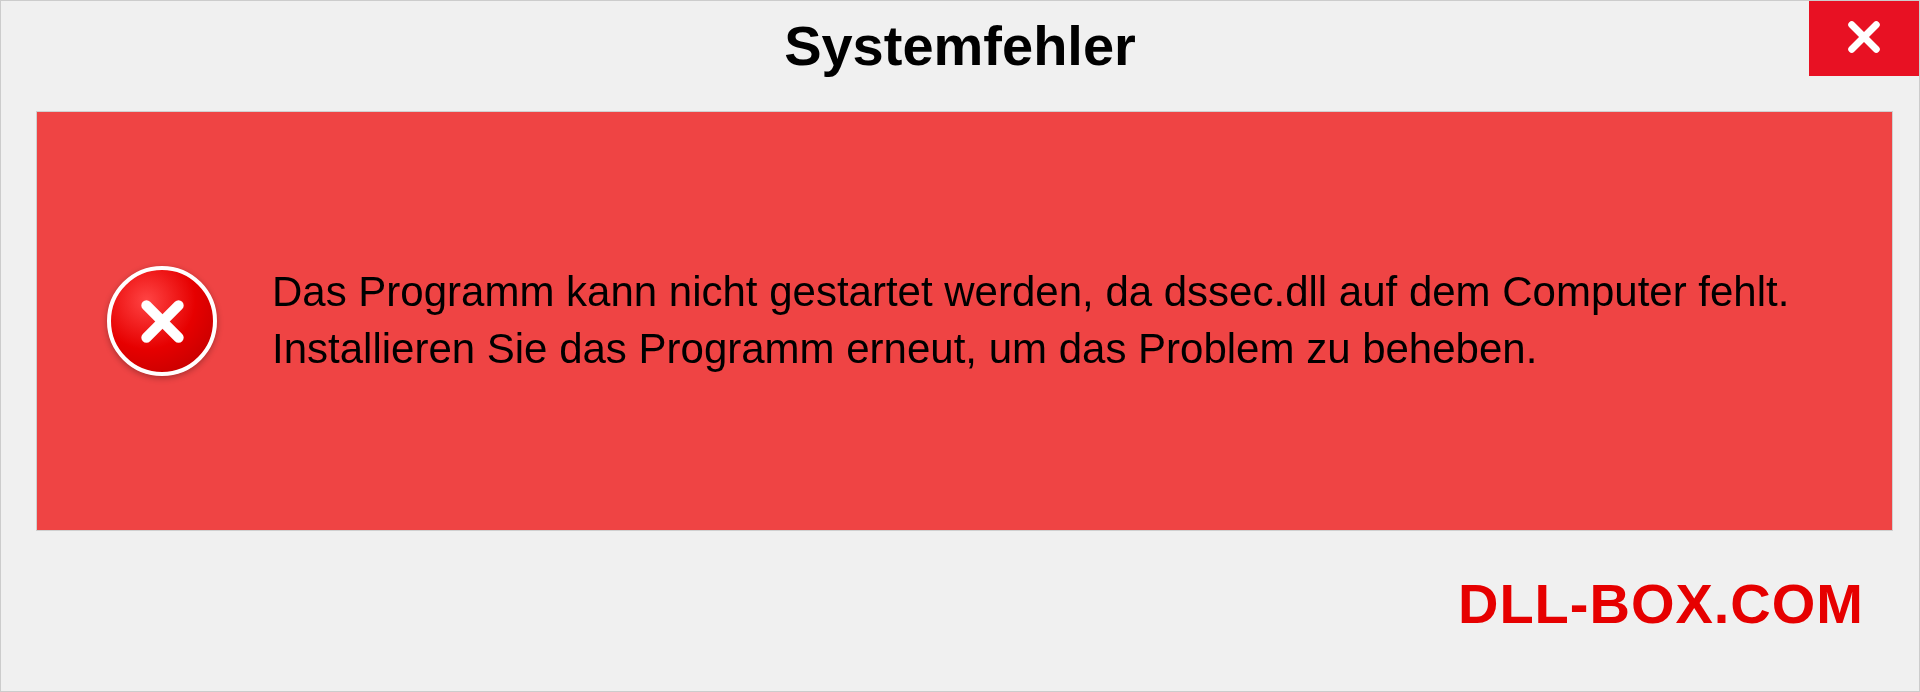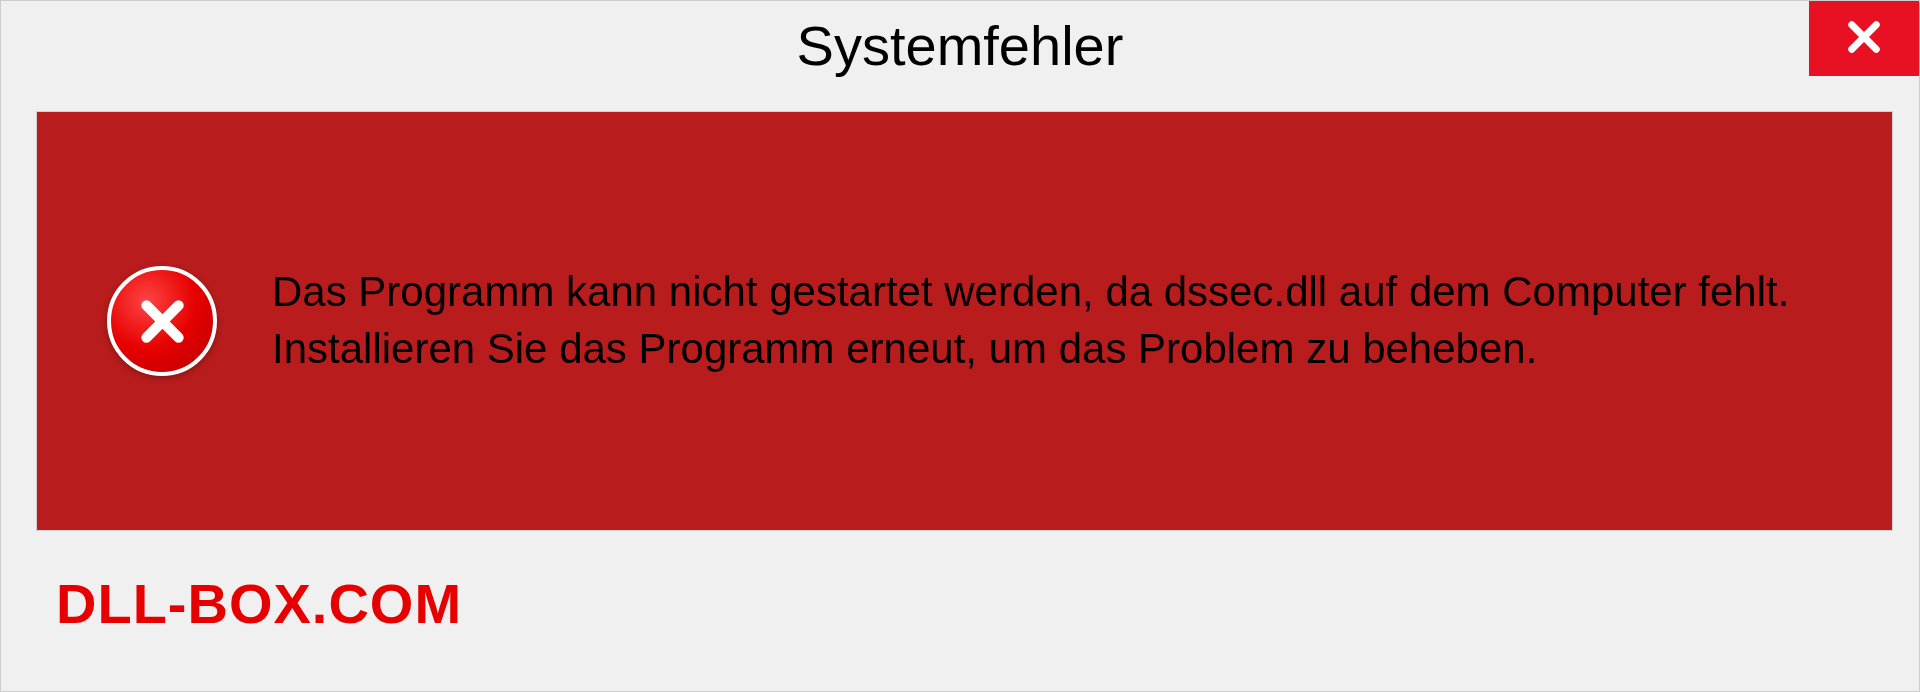--- a/index.html
+++ b/index.html
@@ -25,42 +25,42 @@
     .titlebar {
       display: flex;
       align-items: flex-start;
       justify-content: center;
       position: relative;
       height: 90px;
       padding-top: 12px;
     }
     .title-text {
       font-size: 56px;
-      font-weight: 400;
+      font-weight: 700;
       color: #000;
     }
     .close-btn {
       position: absolute;
       top: 0;
       right: 0;
       width: 110px;
       height: 75px;
       background: #e81123;
       display: flex;
       align-items: center;
       justify-content: center;
       cursor: pointer;
     }
     .close-btn svg {
       width: 42px;
       height: 42px;
     }
     .content-area {
       margin: 20px 26px 30px 35px;
-      background: #b91c1c;
+      background: #ef4444;
       border: 1px solid #d0d0d0;
       flex: 1;
       display: flex;
       align-items: center;
       padding: 50px 70px;
       gap: 55px;
     }
     .error-icon {
       width: 110px;
       height: 110px;
@@ -83,21 +83,21 @@
     }
     .message-text {
       font-size: 42px;
       line-height: 1.35;
       color: #000;
       font-weight: 400;
     }
     .footer {
       display: flex;
       align-items: center;
-      justify-content: flex-start;
+      justify-content: flex-end;
       padding: 0 55px 45px 55px;
       height: 130px;
     }
     .watermark {
       font-size: 56px;
       font-weight: 800;
       color: #e60000;
       letter-spacing: 1px;
       font-family: Arial, sans-serif;
     }

